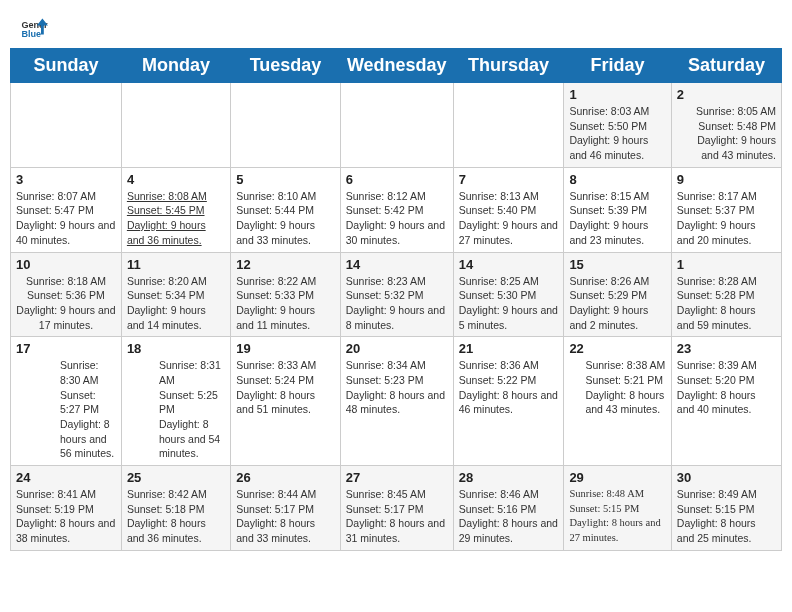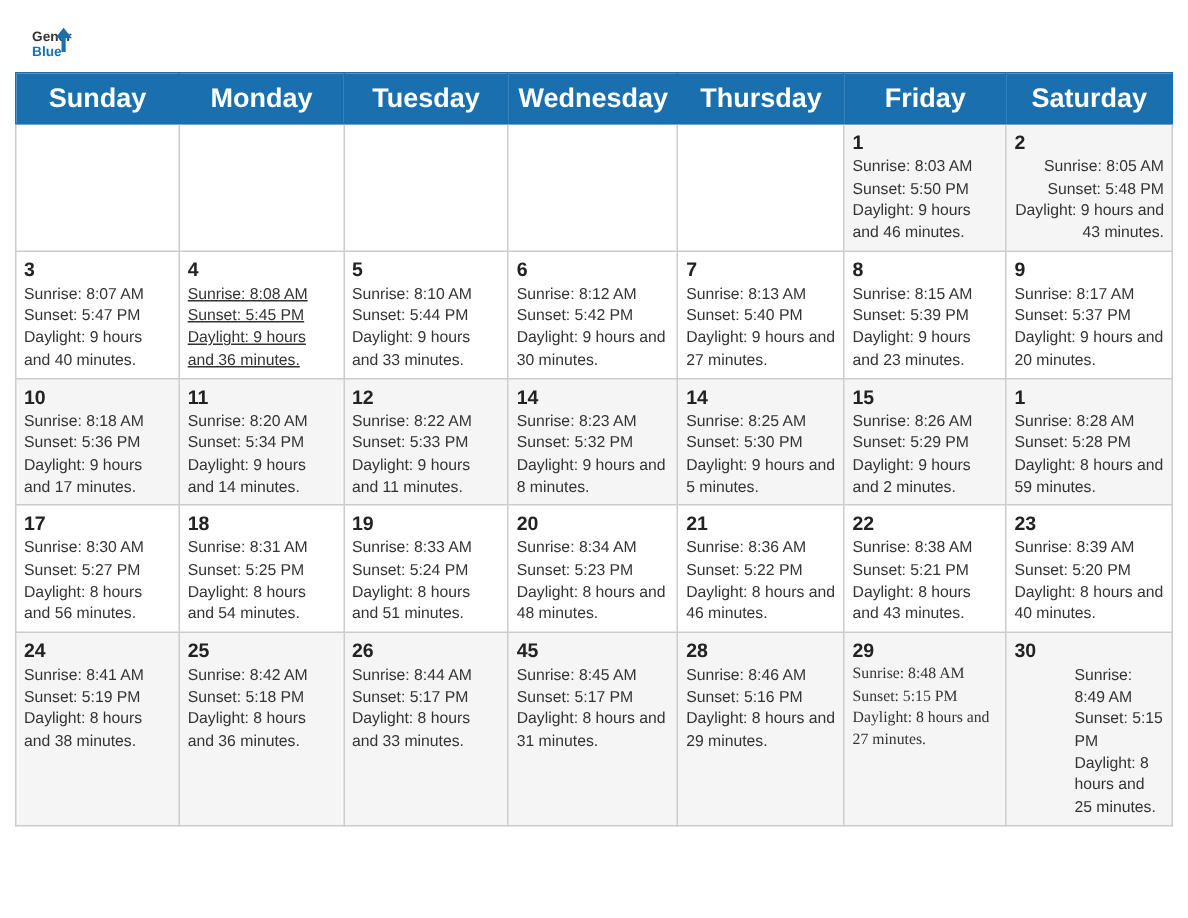--- a/index.html
+++ b/index.html
@@ -161,21 +161,21 @@
           <td>
             <span class="day-number">9</span>
             <div class="day-info" style="white-space: pre-line;">Sunrise: 8:17 AM
 Sunset: 5:37 PM
 Daylight: 9 hours and 20 minutes.</div>
           </td>
         </tr>
         <tr>
           <td>
             <span class="day-number">10</span>
-            <div class="day-info" style="white-space: pre-line;">Sunrise: 8:18 AM
+            <div class="day-info" style="white-space: pre-line; text-align: center;">Sunrise: 8:18 AM
 Sunset: 5:36 PM
 Daylight: 9 hours and 17 minutes.</div>
           </td>
           <td>
             <span class="day-number">11</span>
             <div class="day-info" style="white-space: pre-line;">Sunrise: 8:20 AM
 Sunset: 5:34 PM
 Daylight: 9 hours and 14 minutes.</div>
           </td>
           <td>
@@ -205,27 +205,27 @@
           <td>
             <span class="day-number">1</span>
             <div class="day-info" style="white-space: pre-line;">Sunrise: 8:28 AM
 Sunset: 5:28 PM
 Daylight: 8 hours and 59 minutes.</div>
           </td>
         </tr>
         <tr>
           <td>
             <span class="day-number">17</span>
-            <div class="day-info" style="white-space: pre-line;">Sunrise: 8:30 AM
+            <div class="day-info" style="white-space: pre-line; margin-left: 44px;">Sunrise: 8:30 AM
 Sunset: 5:27 PM
 Daylight: 8 hours and 56 minutes.</div>
           </td>
           <td>
             <span class="day-number">18</span>
-            <div class="day-info" style="white-space: pre-line;">Sunrise: 8:31 AM
+            <div class="day-info" style="white-space: pre-line; margin-left: 32px;">Sunrise: 8:31 AM
 Sunset: 5:25 PM
 Daylight: 8 hours and 54 minutes.</div>
           </td>
           <td>
             <span class="day-number">19</span>
             <div class="day-info" style="white-space: pre-line;">Sunrise: 8:33 AM
 Sunset: 5:24 PM
 Daylight: 8 hours and 51 minutes.</div>
           </td>
           <td>
@@ -235,21 +235,21 @@
 Daylight: 8 hours and 48 minutes.</div>
           </td>
           <td>
             <span class="day-number">21</span>
             <div class="day-info" style="white-space: pre-line;">Sunrise: 8:36 AM
 Sunset: 5:22 PM
 Daylight: 8 hours and 46 minutes.</div>
           </td>
           <td>
             <span class="day-number">22</span>
-            <div class="day-info" style="white-space: pre-line;">Sunrise: 8:38 AM
+            <div class="day-info" style="white-space: pre-line; margin-left: 16px;">Sunrise: 8:38 AM
 Sunset: 5:21 PM
 Daylight: 8 hours and 43 minutes.</div>
           </td>
           <td>
             <span class="day-number">23</span>
             <div class="day-info" style="white-space: pre-line;">Sunrise: 8:39 AM
 Sunset: 5:20 PM
 Daylight: 8 hours and 40 minutes.</div>
           </td>
         </tr>
@@ -266,39 +266,39 @@
 Sunset: 5:18 PM
 Daylight: 8 hours and 36 minutes.</div>
           </td>
           <td>
             <span class="day-number">26</span>
             <div class="day-info" style="white-space: pre-line;">Sunrise: 8:44 AM
 Sunset: 5:17 PM
 Daylight: 8 hours and 33 minutes.</div>
           </td>
           <td>
-            <span class="day-number">45</span>
+            <span class="day-number">27</span>
             <div class="day-info" style="white-space: pre-line;">Sunrise: 8:45 AM
 Sunset: 5:17 PM
 Daylight: 8 hours and 31 minutes.</div>
           </td>
           <td>
             <span class="day-number">28</span>
             <div class="day-info" style="white-space: pre-line;">Sunrise: 8:46 AM
 Sunset: 5:16 PM
 Daylight: 8 hours and 29 minutes.</div>
           </td>
           <td>
             <span class="day-number">29</span>
             <div class="day-info" style="white-space: pre-line; font-family: Liberation Serif, serif;">Sunrise: 8:48 AM
 Sunset: 5:15 PM
 Daylight: 8 hours and 27 minutes.</div>
           </td>
           <td>
             <span class="day-number">30</span>
-            <div class="day-info" style="white-space: pre-line; margin-left: 40px;">Sunrise: 8:49 AM
+            <div class="day-info" style="white-space: pre-line;">Sunrise: 8:49 AM
 Sunset: 5:15 PM
 Daylight: 8 hours and 25 minutes.</div>
           </td>
         </tr>
       </tbody>
   </table>
 </div>
 
 </body></html>

